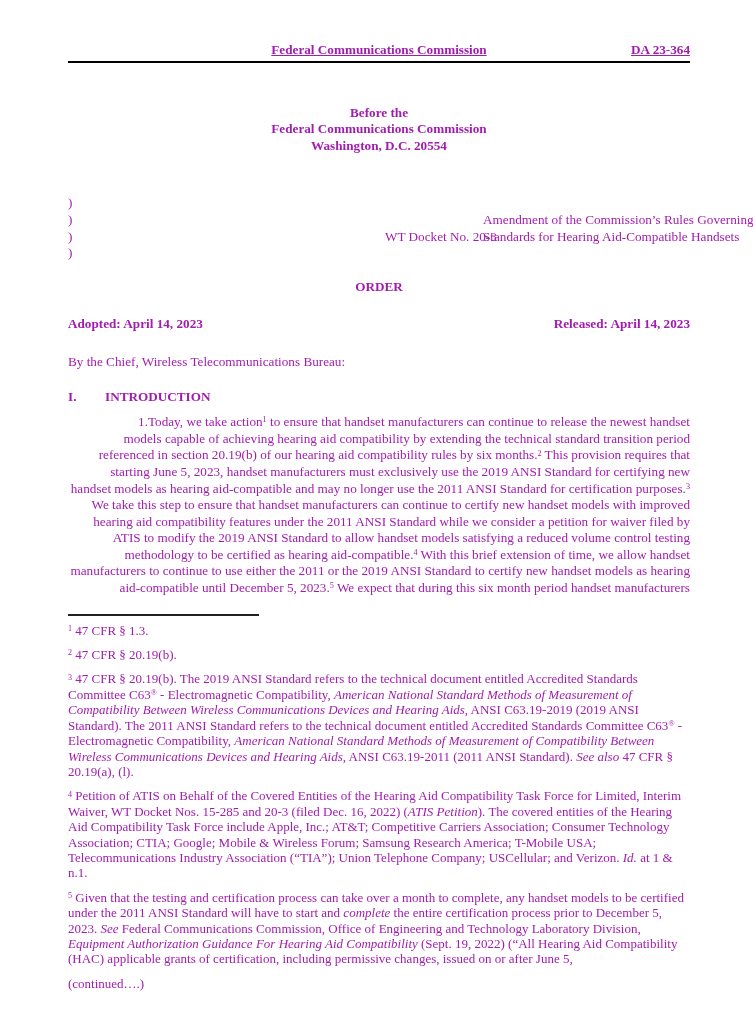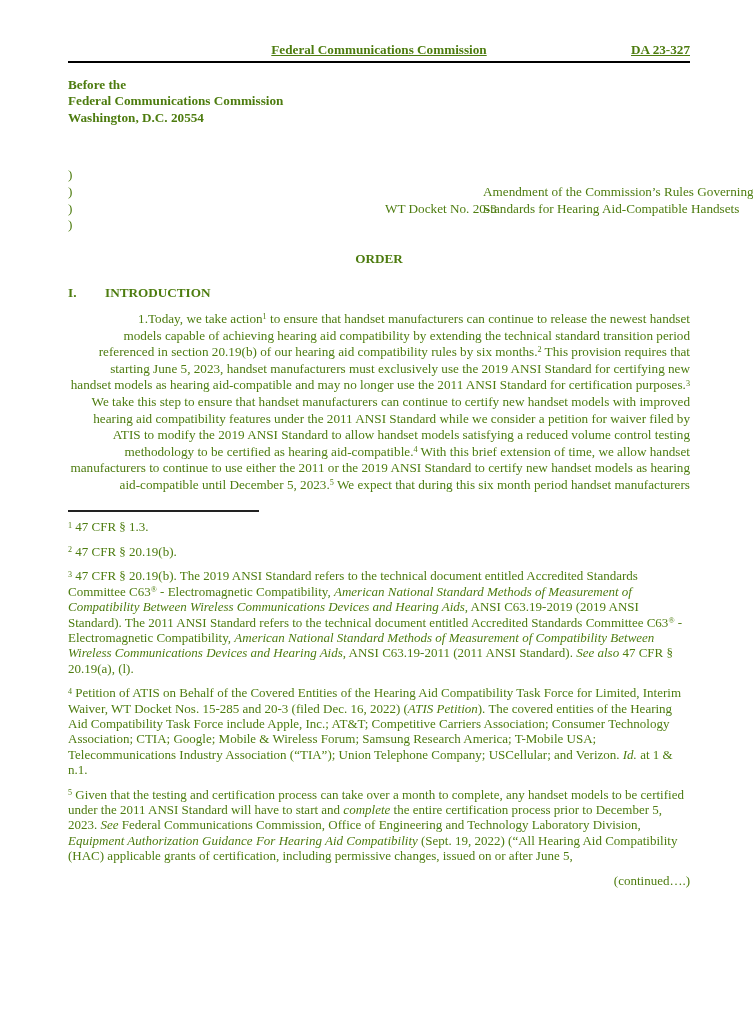--- a/index.html
+++ b/index.html
@@ -3,38 +3,38 @@
 <meta charset="utf-8">
 <style>
   html, body { margin: 0; padding: 0; background: #ffffff; }
   .page {
     position: relative;
     width: 753px;
     height: 1030px;
     box-sizing: border-box;
     margin: 0 auto;
     background: #ffffff;
-    color: #4d7c0f;
+    color: #a21caf;
     font-family: "Liberation Serif", "DejaVu Serif", serif;
     font-size: 13.2px;
     line-height: 16.6px;
     padding: 42px 63px 0 68px;
     overflow: hidden;
   }
   .hdr-row {
     display: grid;
     grid-template-columns: 1fr auto 1fr;
     align-items: baseline;
     font-weight: bold;
   }
   .hdr-center { grid-column: 2; text-align: center; text-decoration: underline; }
   .hdr-right  { grid-column: 3; text-align: right; text-decoration: underline; }
   .hdr-rule { border: 0; border-top: 2.6px solid #000; margin: 2px 0 0 0; }
 
-  .address { text-align: left; font-weight: bold; margin-top: 14px; }
+  .address { text-align: center; font-weight: bold; margin-top: 42px; }
 
   .caption {
     display: grid;
     grid-template-columns: 317px 98px 1fr;
     margin-top: 41px;
   }
   .caption .cell { white-space: nowrap; }
 
   .order-title { text-align: center; font-weight: bold; margin-top: 17px; }
 
@@ -59,31 +59,31 @@
   sup { font-size: 0.62em; line-height: 0; vertical-align: baseline; position: relative; top: -0.45em; }
 
   .footnotes { margin-top: 17px; font-size: 13px; line-height: 15.4px; }
   .fn-sep {
     width: 191px;
     border: 0;
     border-top: 2px solid #222;
     margin: 0 0 7px 0;
   }
   .footnote { margin: 0 0 9px 0; }
-  .continued { text-align: right; margin-top: 2px; }
+  .continued { margin-top: 2px; }
   em { font-style: italic; }
 </style>
 </head>
 <body>
 
 <div class="page">
 
   <div class="hdr-row">
     <span class="hdr-center">Federal Communications Commission</span>
-    <span class="hdr-right">DA 23-327</span>
+    <span class="hdr-right">DA 23-364</span>
   </div>
   <hr class="hdr-rule">
 
   <div class="address">
     <div>Before the</div>
     <div>Federal Communications Commission</div>
     <div>Washington, D.C. 20554</div>
   </div>
 
   <div class="caption">
@@ -98,21 +98,26 @@
     <div class="cell">)</div>
     <div class="cell">WT Docket No. 20-3</div>
 
     <div class="cell">Standards for Hearing Aid-Compatible Handsets</div>
     <div class="cell">)</div>
     <div class="cell"></div>
   </div>
 
   <div class="order-title">ORDER</div>
 
+  <div class="dates-row">
+    <span>Adopted:  April 14, 2023</span>
+    <span>Released:  April 14, 2023</span>
+  </div>
 
+  <div class="byline">By the Chief, Wireless Telecommunications Bureau:</div>
 
   <div class="section-heading">
     <span class="sec-num">I.</span>
     <span>INTRODUCTION</span>
   </div>
 
   <p class="para"><span class="p-num">1.</span><span>Today, we take action</span><sup>1</sup><span> to ensure that handset manufacturers can continue to release the newest handset models capable of achieving hearing aid compatibility by extending the technical standard transition period referenced in section 20.19(b) of our hearing aid compatibility rules by six months.</span><sup>2</sup><span>  This provision requires that starting June 5, 2023, handset manufacturers must exclusively use the 2019 ANSI Standard for certifying new handset models as hearing aid-compatible and may no longer use the 2011 ANSI Standard for certification purposes.</span><sup>3</sup><span>  We take this step to ensure that handset manufacturers can continue to certify new handset models with improved hearing aid compatibility features under the 2011 ANSI Standard while we consider a petition for waiver filed by ATIS to modify the 2019 ANSI Standard to allow handset models satisfying a reduced volume control testing methodology to be certified as hearing aid-compatible.</span><sup>4</sup><span>  With this brief extension of time, we allow handset manufacturers to continue to use either the 2011 or the 2019 ANSI Standard to certify new handset models as hearing aid-compatible until December 5, 2023.</span><sup>5</sup><span>  We expect that during this six month period handset manufacturers</span></p>
 
   <div class="footnotes">
     <hr class="fn-sep">

